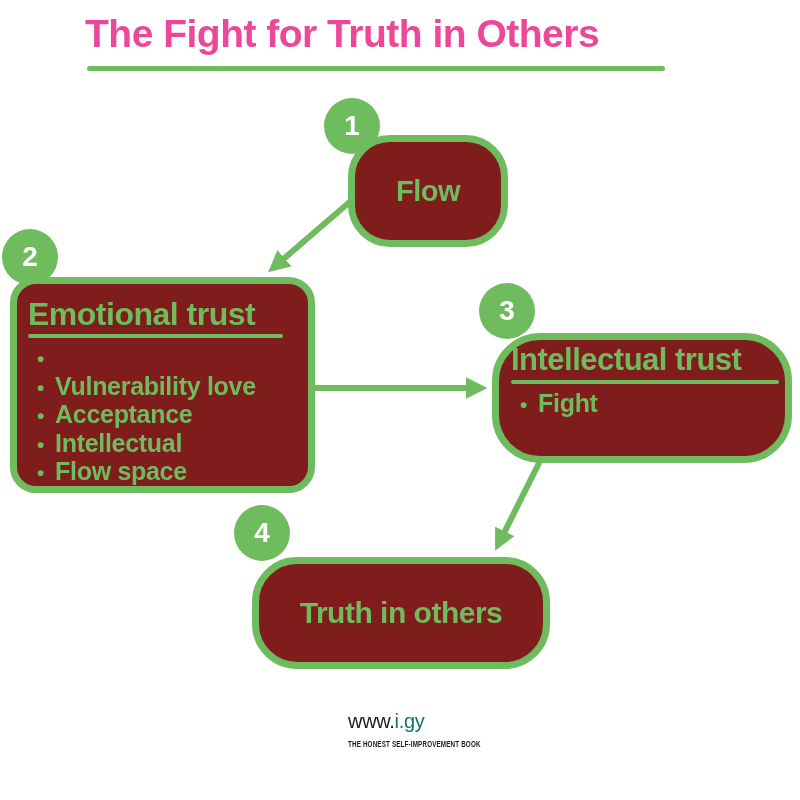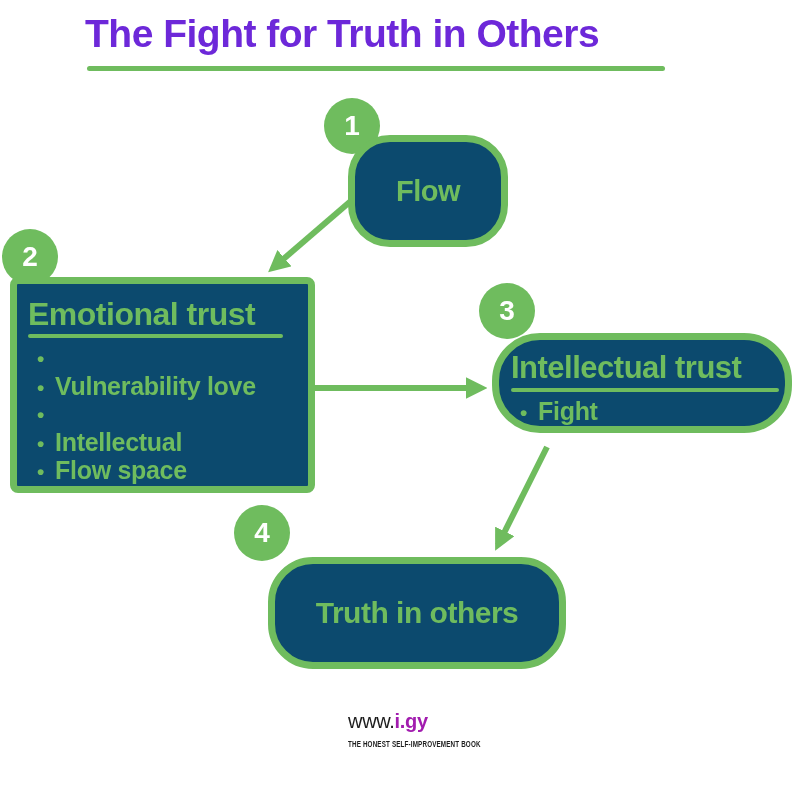--- a/index.html
+++ b/index.html
@@ -3,69 +3,69 @@
 <meta charset="utf-8">
 <style>
   html,body{margin:0;padding:0;background:#fff;}
   .canvas{
     position:relative;width:800px;height:800px;background:#ffffff;overflow:hidden;
     font-family:"Liberation Sans", sans-serif;
   }
   
   .page-title{
     position:absolute;left:85px;top:12px;width:640px;
-    font-size:39px;font-weight:bold;color:#6d28d9;letter-spacing:-0.5px;white-space:nowrap;
+    font-size:39px;font-weight:bold;color:#ec4899;letter-spacing:-0.5px;white-space:nowrap;
   }
   .title-underline{
     position:absolute;left:87px;top:66px;width:578px;height:5px;
     background:#6fbc5e;border-radius:3px;
   }
   
   .badge{
     position:absolute;width:56px;height:56px;border-radius:50%;
     background:#6fbc5e;color:#ffffff;display:flex;align-items:center;justify-content:center;
     font-size:28px;font-weight:bold;z-index:1;
   }
   .badge-1{left:324px;top:98px;}
   .badge-2{left:2px;top:229px;}
   .badge-3{left:479px;top:283px;}
   .badge-4{left:234px;top:505px;}
   
   svg.connectors{position:absolute;left:0;top:0;z-index:2;pointer-events:none;}
   
   .box{
-    position:absolute;background:#0c4a6e;border:7px solid #6fbc5e;
+    position:absolute;background:#7f1d1d;border:7px solid #6fbc5e;
     box-sizing:border-box;z-index:3;color:#6fbc5e;
   }
   .box-flow{left:348px;top:135px;width:160px;height:112px;border-radius:42px;
     display:flex;align-items:center;justify-content:center;}
-  .box-emotional{left:10px;top:277px;width:305px;height:216px;border-radius:8px;
+  .box-emotional{left:10px;top:277px;width:305px;height:216px;border-radius:26px;
     padding:11px 8px 0 11px;}
-  .box-intellectual{left:492px;top:333px;width:300px;height:100px;border-radius:48px;
-    padding:10px 0 0 12px;}
-  .box-truth{left:268px;top:557px;width:298px;height:112px;border-radius:45px;
+  .box-intellectual{left:492px;top:333px;width:300px;height:130px;border-radius:48px;
+    padding:2px 0 0 12px;}
+  .box-truth{left:252px;top:557px;width:298px;height:112px;border-radius:45px;
     display:flex;align-items:center;justify-content:center;}
   .node-label{font-size:29px;font-weight:bold;color:#6fbc5e;letter-spacing:-0.5px;}
   .box-truth .node-label{font-size:30px;}
   .box-title{font-size:32px;font-weight:bold;line-height:38px;letter-spacing:-0.5px;white-space:nowrap;}
   .box-intellectual .box-title{font-size:31px;line-height:36px;}
   .title-rule{height:4px;background:#6fbc5e;border-radius:2px;}
   .box-emotional .title-rule{width:255px;margin-top:1px;}
   .box-intellectual .title-rule{width:268px;margin-top:2px;}
   ul.bullets{list-style:none;margin:7px 0 0;padding:0 0 0 9px;}
   .box-intellectual ul.bullets{margin-top:6px;}
   li.bullet{
     display:flex;align-items:baseline;font-size:25px;font-weight:bold;
     color:#6fbc5e;line-height:27.5px;letter-spacing:-0.3px;white-space:nowrap;
   }
   .dot{margin-right:11px;font-size:21px;}
   
   .footer{position:absolute;left:348px;top:710px;z-index:5;}
   .footer-url{font-size:20px;color:#1d1d1d;letter-spacing:-0.3px;white-space:nowrap;}
-  .brand{color:#a21caf;font-weight:bold;}
+  .brand{color:#0f766e;}
   .tagline{
     margin-top:6px;font-size:8.5px;font-weight:bold;color:#1d1d1d;
     letter-spacing:0.2px;white-space:nowrap;transform:scaleX(0.74);transform-origin:left center;
   }
 </style>
 </head>
 <body>
 
 <div class="canvas">
 
@@ -106,20 +106,21 @@
     <ul class="bullets">
       <li class="bullet">
         <span class="dot">•</span>
       </li>
       <li class="bullet">
         <span class="dot">•</span>
         <span>Vulnerability love</span>
       </li>
       <li class="bullet">
         <span class="dot">•</span>
+        <span>Acceptance</span>
       </li>
       <li class="bullet">
         <span class="dot">•</span>
         <span>Intellectual</span>
       </li>
       <li class="bullet">
         <span class="dot">•</span>
         <span>Flow space</span>
       </li>
     </ul>

